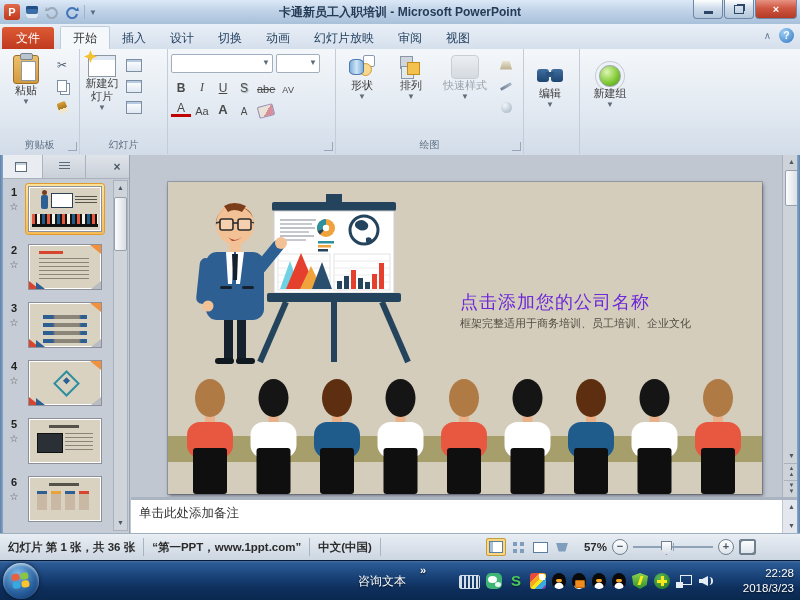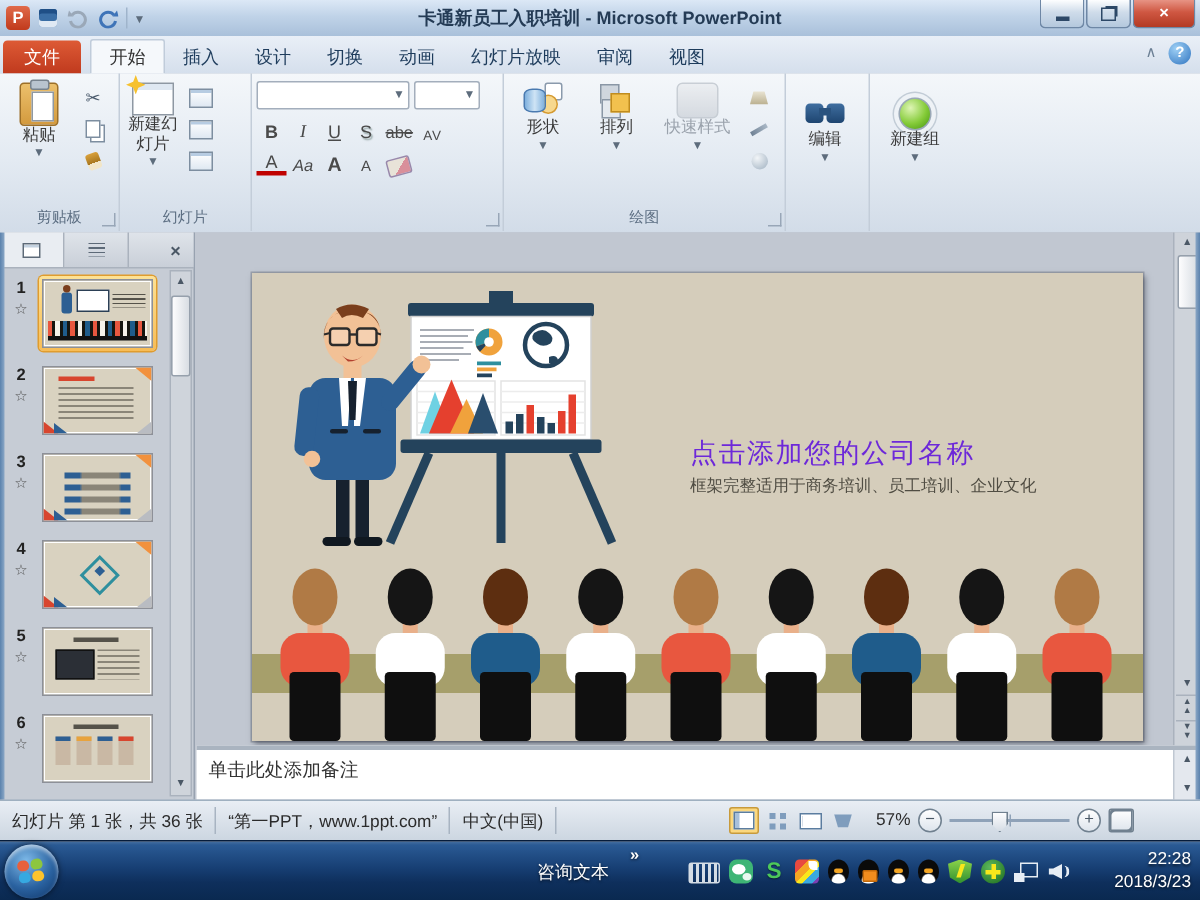--- a/index.html
+++ b/index.html
@@ -58,21 +58,21 @@
   .combo .drop{position:absolute;right:2px;top:3px;}
   .fbtnrow{display:flex;align-items:flex-end;gap:1px;height:20px;}
   .fbtn{min-width:16px;text-align:center;font-size:12px;color:#4a4a4a;padding:0 2px;}
   .fb-bold{font-weight:bold;}
   .fb-italic{font-style:italic;font-family:"Liberation Serif",serif;}
   .fb-under{text-decoration:underline;}
   .fb-shadow{text-shadow:1px 1px 1px #9aa;}
   .fb-strike{text-decoration:line-through;font-size:11px;}
   .fb-spacing{font-size:9px;letter-spacing:.5px;}
   .fb-color{border-bottom:3px solid #c00200;line-height:12px;}
-  .fb-case{font-size:11px;font-style:italic;}
+  .fb-case{font-size:11px;}
   .fb-grow{font-size:13px;font-weight:bold;}
   .fb-shrink{font-size:10px;}
   .eraser{width:14px;height:10px;background:linear-gradient(135deg,#e8e3d8 55%,#d98f9a 55%);border:1px solid #98a;border-radius:2px;transform:rotate(-15deg);margin-left:3px;}
   
   .paragrid{display:grid;grid-template-columns:repeat(5,25px);grid-auto-rows:21px;align-items:center;justify-items:center;padding-top:2px;}
   .pi{width:15px;height:12px;background:repeating-linear-gradient(180deg,#6b7c92 0 2px,rgba(0,0,0,0) 2px 5px);}
   
   .icon-shapes{width:26px;height:24px;position:relative;}
   .icon-shapes i{position:absolute;display:block;}
   .icon-shapes .sq{right:0;top:0;width:10px;height:10px;border:1px solid #8a9aac;background:#fff;border-radius:2px;}
@@ -148,21 +148,21 @@
   .vscroll{position:absolute;right:0;top:0;width:18px;bottom:36px;background:#ced3da;border-left:1px solid #aab2bd;display:flex;flex-direction:column;align-items:center;box-sizing:border-box;}
   .vthumb{width:12px;height:34px;background:linear-gradient(90deg,#fdfdfe,#d8dde3);border:1px solid #96a0ac;border-radius:2px;margin-top:1px;}
   .vscroll .grow{flex:1;}
   .nav-btn{width:16px;height:16px;border-top:1px solid #aab2bd;display:flex;flex-direction:column;align-items:center;justify-content:center;line-height:5px;}
   .nav-btn span{font-size:6px;color:#4b5866;display:block;height:6px;}
   
   .notes{position:absolute;left:131px;right:0;bottom:0;height:36px;background:#fff;border-top:3px solid #aab4c0;box-sizing:border-box;}
   .notes-text{padding:5px 8px;font-size:12.5px;color:#333;}
   .notes-scroll{position:absolute;right:0;top:0;bottom:0;width:17px;background:#e4e8ee;border-left:1px solid #c0c8d2;display:flex;flex-direction:column;justify-content:space-between;align-items:center;}
   
-  .statusbar{position:absolute;left:0;top:533px;width:800px;height:27px;background:linear-gradient(#e9eef4,#ccd6e1);border-top:1px solid #9fb0c0;box-sizing:border-box;display:flex;align-items:center;font-size:11.5px;color:#2b2b2b;}
+  .statusbar{position:absolute;left:0;top:533px;width:800px;height:27px;background:linear-gradient(#e9eef4,#ccd6e1);border-top:1px solid #9fb0c0;box-sizing:border-box;display:flex;align-items:center;font-size:11.5px;color:#2b2b2b;font-weight:bold;}
   .sb-item{padding:0 8px;white-space:nowrap;}
   .sb-sep{width:1px;height:18px;background:#a8b4c2;}
   .sb-right{margin-left:auto;display:flex;align-items:center;gap:5px;margin-right:44px;}
   .vi{width:18px;height:16px;display:flex;align-items:center;justify-content:center;border:1px solid rgba(0,0,0,0);border-radius:2px;}
   .vi.active{background:#fbd87f;border-color:#c79a3c;}
   .vi i{display:block;}
   .vi-normal i{width:12px;height:10px;background:#fff;border:1px solid #5b7da0;box-shadow:inset 3px 0 0 #a8c0da;}
   .vi-sorter i{width:11px;height:11px;background-image:linear-gradient(#7f9dbd,#7f9dbd),linear-gradient(#7f9dbd,#7f9dbd),linear-gradient(#7f9dbd,#7f9dbd),linear-gradient(#7f9dbd,#7f9dbd);background-size:4px 4px;background-position:0 0,7px 0,0 7px,7px 7px;background-repeat:no-repeat;}
   .vi-reading i{width:13px;height:9px;background:#fff;border:1px solid #5b7da0;box-shadow:inset 0 0 0 1px #fff,inset 7px 0 0 -6px #5b7da0;}
   .vi-show i{width:12px;height:9px;background:#7f9dbd;clip-path:polygon(0 0,100% 0,78% 100%,22% 100%);}

